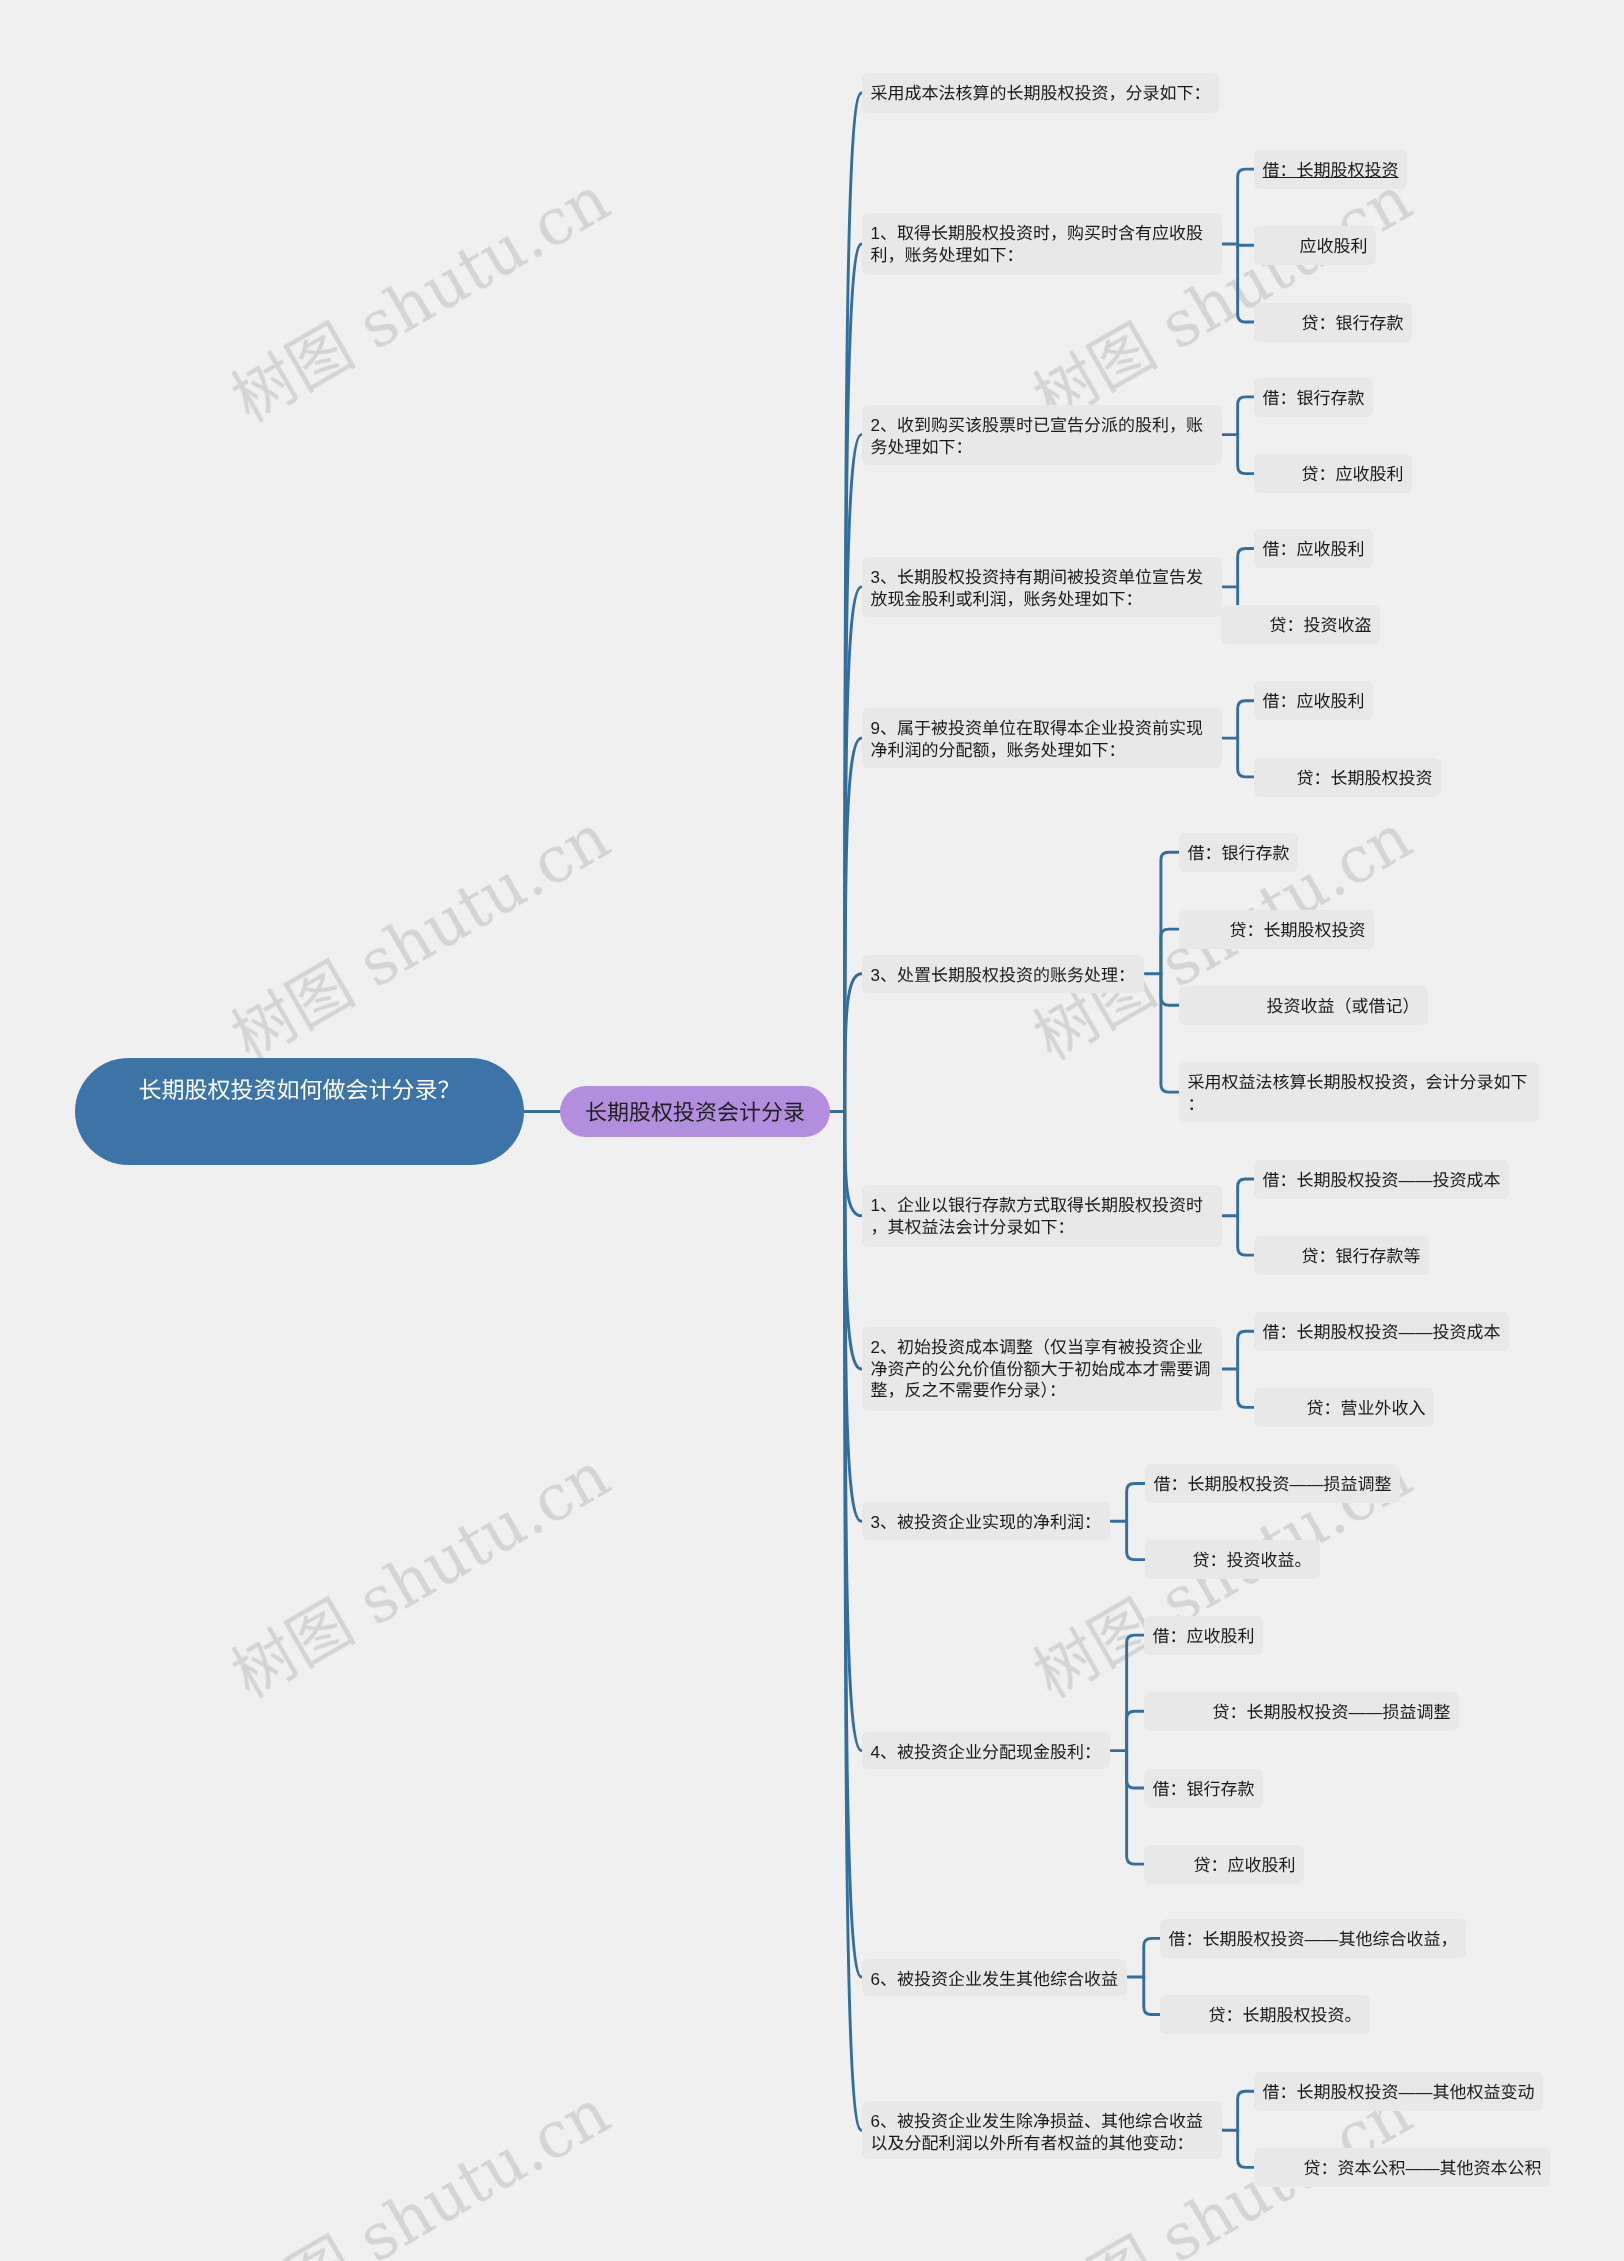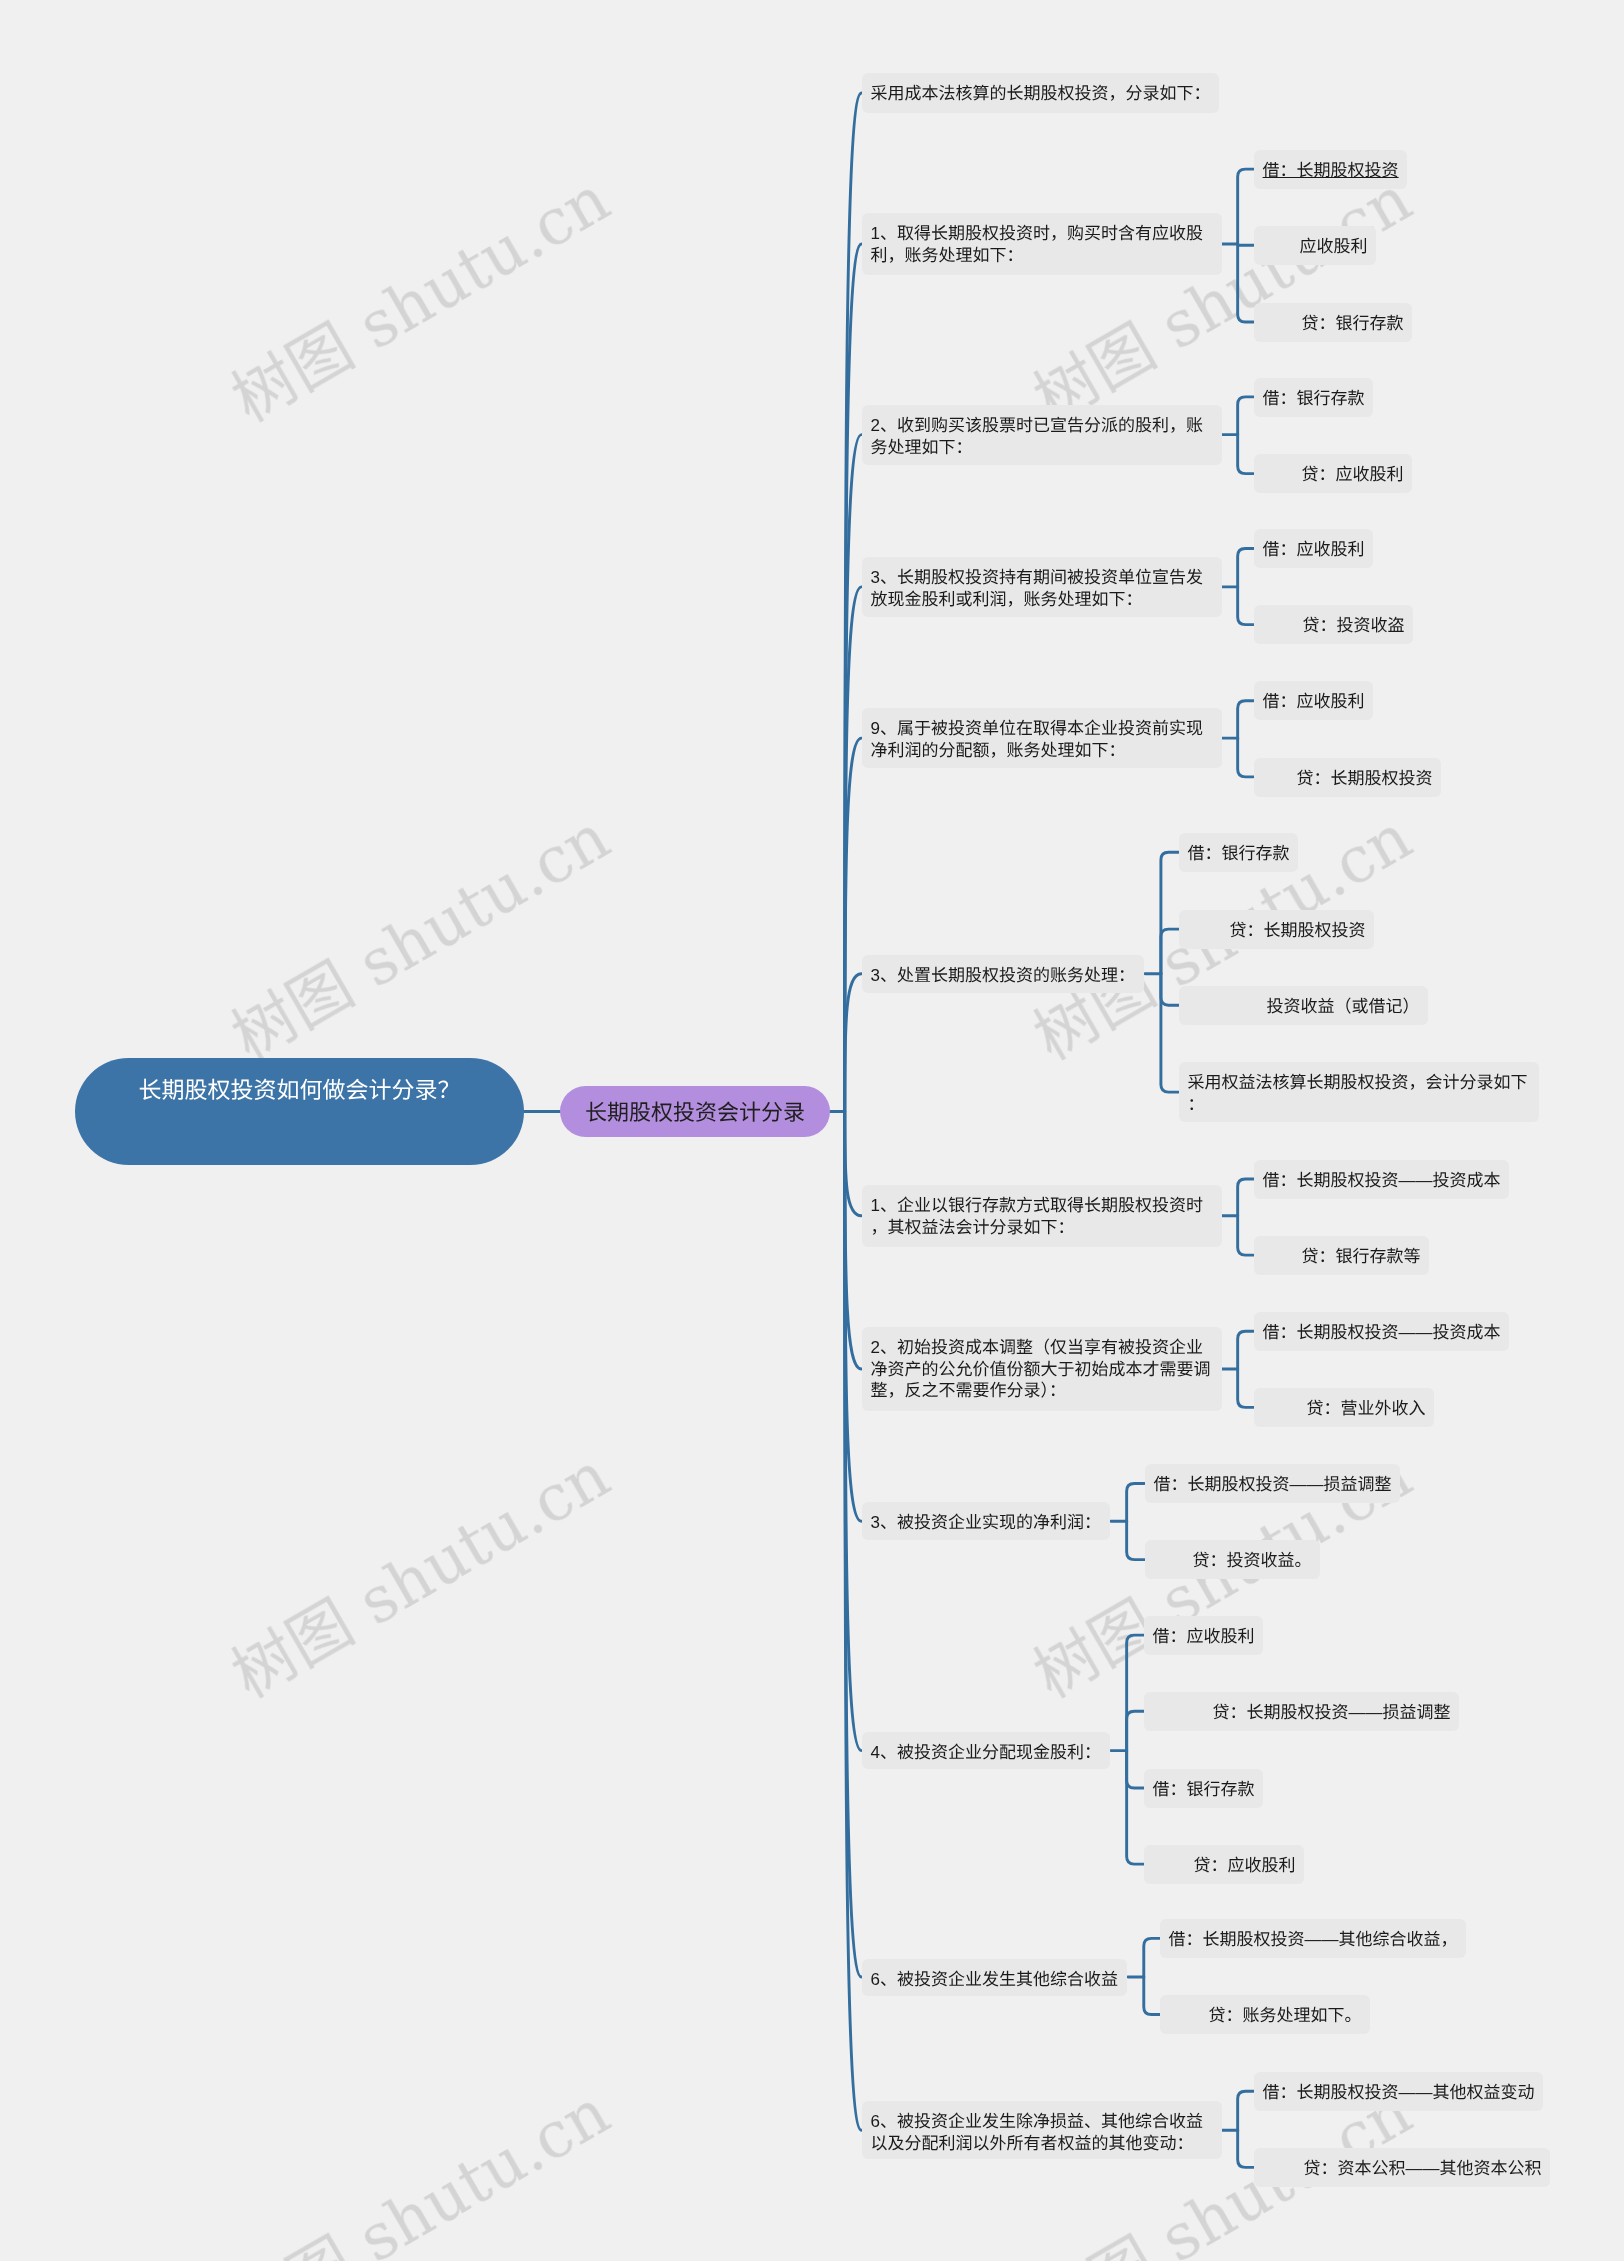--- a/index.html
+++ b/index.html
@@ -98,21 +98,21 @@
   <div class="node cell" style="left: 862px; top: 73px; height: 40px;"><span class="tx">采用成本法核算的长期股权投资，分录如下：</span></div>
       <div class="node cell" style="left: 862px; top: 213px; height: 62px;"><span class="tx">1、取得长期股权投资时，购买时含有应收股利，账务处理如下：</span></div>
       <div class="node cell" style="left: 1254px; top: 150px; height: 39px; text-decoration: underline;"><span class="tx">借：长期股权投资</span></div>
       <div class="node cell" style="left: 1254px; top: 226px; height: 39px; text-indent: 37px;"><span class="tx">应收股利</span></div>
       <div class="node cell" style="left: 1254px; top: 303px; height: 39px; text-indent: 39px;"><span class="tx">贷：银行存款</span></div>
       <div class="node cell" style="left: 862px; top: 405px; height: 60px;"><span class="tx">2、收到购买该股票时已宣告分派的股利，账务处理如下：</span></div>
       <div class="node cell" style="left: 1254px; top: 378px; height: 39px;"><span class="tx">借：银行存款</span></div>
       <div class="node cell" style="left: 1254px; top: 454px; height: 39px; text-indent: 39px;"><span class="tx">贷：应收股利</span></div>
       <div class="node cell" style="left: 862px; top: 557px; height: 60px;"><span class="tx">3、长期股权投资持有期间被投资单位宣告发放现金股利或利润，账务处理如下：</span></div>
       <div class="node cell" style="left: 1254px; top: 529px; height: 39px;"><span class="tx">借：应收股利</span></div>
-      <div class="node cell" style="left: 1254px; top: 605px; height: 39px; text-indent: 40px;"><span class="tx">贷：投资收盗</span></div>
+      <div class="node cell" style="left: 1221px; top: 605px; height: 39px; text-indent: 40px;"><span class="tx">贷：投资收盗</span></div>
       <div class="node cell" style="left: 862px; top: 708px; height: 60px;"><span class="tx">9、属于被投资单位在取得本企业投资前实现净利润的分配额，账务处理如下：</span></div>
       <div class="node cell" style="left: 1254px; top: 681px; height: 39px;"><span class="tx">借：应收股利</span></div>
       <div class="node cell" style="left: 1254px; top: 758px; height: 39px; text-indent: 34px;"><span class="tx">贷：长期股权投资</span></div>
       <div class="node cell" style="left: 862px; top: 955px; height: 38px;"><span class="tx">3、处置长期股权投资的账务处理：</span></div>
       <div class="node cell" style="left: 1179px; top: 833px; height: 39px;"><span class="tx">借：银行存款</span></div>
       <div class="node cell" style="left: 1179px; top: 910px; height: 39px; text-indent: 42px;"><span class="tx">贷：长期股权投资</span></div>
       <div class="node cell" style="left: 1179px; top: 986px; height: 39px; text-indent: 79px;"><span class="tx">投资收益（或借记）</span></div>
       <div class="node cell" style="left: 1179px; top: 1062px; height: 60px;"><span class="tx">采用权益法核算长期股权投资，会计分录如下：</span></div>
       <div class="node cell" style="left: 862px; top: 1185px; height: 62px;"><span class="tx">1、企业以银行存款方式取得长期股权投资时，其权益法会计分录如下：</span></div>
       <div class="node cell" style="left: 1254px; top: 1160px; height: 39px;"><span class="tx">借：长期股权投资——投资成本</span></div>
@@ -123,19 +123,19 @@
       <div class="node cell" style="left: 862px; top: 1502px; height: 38px;"><span class="tx">3、被投资企业实现的净利润：</span></div>
       <div class="node cell" style="left: 1145px; top: 1464px; height: 39px;"><span class="tx">借：长期股权投资——损益调整</span></div>
       <div class="node cell" style="left: 1145px; top: 1540px; height: 39px; text-indent: 39px;"><span class="tx">贷：投资收益。</span></div>
       <div class="node cell" style="left: 862px; top: 1732px; height: 37px;"><span class="tx">4、被投资企业分配现金股利：</span></div>
       <div class="node cell" style="left: 1144px; top: 1616px; height: 39px;"><span class="tx">借：应收股利</span></div>
       <div class="node cell" style="left: 1144px; top: 1692px; height: 39px; text-indent: 60px;"><span class="tx">贷：长期股权投资——损益调整</span></div>
       <div class="node cell" style="left: 1144px; top: 1769px; height: 39px;"><span class="tx">借：银行存款</span></div>
       <div class="node cell" style="left: 1144px; top: 1845px; height: 39px; text-indent: 41px;"><span class="tx">贷：应收股利</span></div>
       <div class="node cell" style="left: 862px; top: 1959px; height: 37px;"><span class="tx">6、被投资企业发生其他综合收益</span></div>
       <div class="node cell" style="left: 1160px; top: 1919px; height: 39px;"><span class="tx">借：长期股权投资——其他综合收益，</span></div>
-      <div class="node cell" style="left: 1160px; top: 1995px; height: 39px; text-indent: 40px;"><span class="tx">贷：账务处理如下。</span></div>
+      <div class="node cell" style="left: 1160px; top: 1995px; height: 39px; text-indent: 40px;"><span class="tx">贷：长期股权投资。</span></div>
       <div class="node cell" style="left: 862px; top: 2101px; height: 58px;"><span class="tx">6、被投资企业发生除净损益、其他综合收益以及分配利润以外所有者权益的其他变动：</span></div>
       <div class="node cell" style="left: 1254px; top: 2072px; height: 39px;"><span class="tx">借：长期股权投资——其他权益变动</span></div>
       <div class="node cell" style="left: 1254px; top: 2148px; height: 39px; text-indent: 41px;"><span class="tx">贷：资本公积——其他资本公积</span></div>
     </div>
 </div>
 
 
 </body></html>

